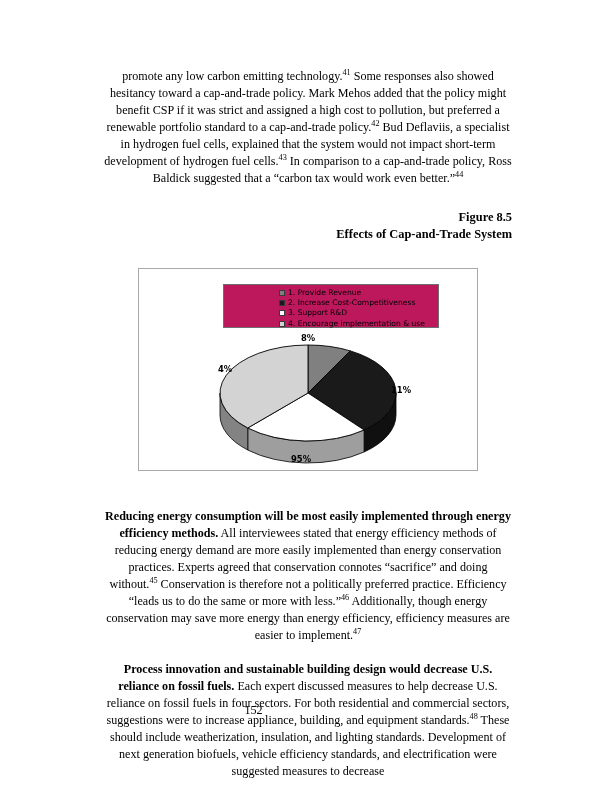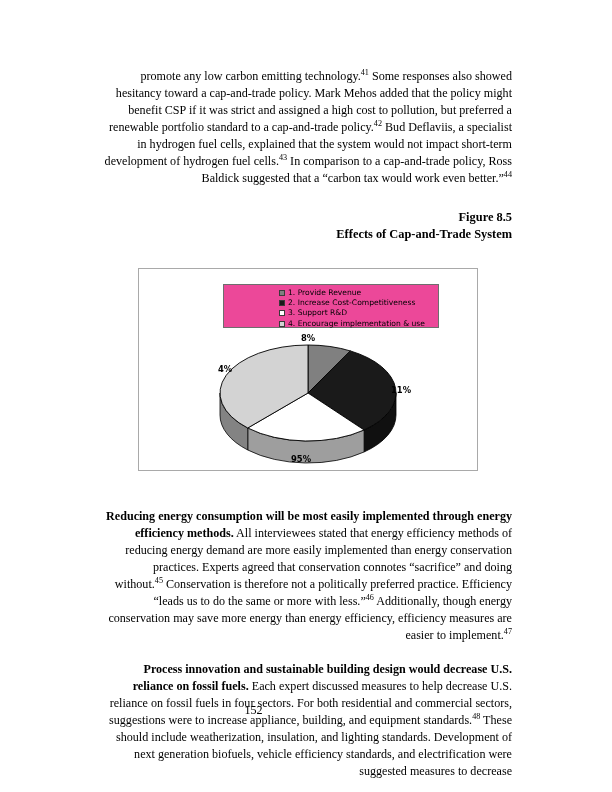--- a/index.html
+++ b/index.html
@@ -25,21 +25,21 @@
     position: absolute;
     left: 104px;
     top: 68px;
     width: 408px;
   }
 
   p.body-par {
     margin: 0;
     font-size: 12.1px;
     line-height: 17.0px;
-    text-align: right;
+    text-align: center;
     text-indent: 0;
   }
   .sup {
     font-size: 8.2px;
     vertical-align: super;
     line-height: 0;
   }
   .bold { font-weight: bold; }
 
   
@@ -62,21 +62,21 @@
     box-sizing: border-box;
   }
   
   .legend-box {
     position: absolute;
     left: 84px;
     top: 15px;
     width: 216px;
     height: 44px;
     border: 1px solid #6e6e6e;
-    background: #ec4899;
+    background: #be185d;
     box-sizing: border-box;
     padding: 3px 0 0 0;
   }
   .legend-row {
     display: flex;
     align-items: center;
     height: 10.2px;
     margin-left: 55px;
     font-family: "DejaVu Sans", "Liberation Sans", sans-serif;
     font-size: 7.6px;

